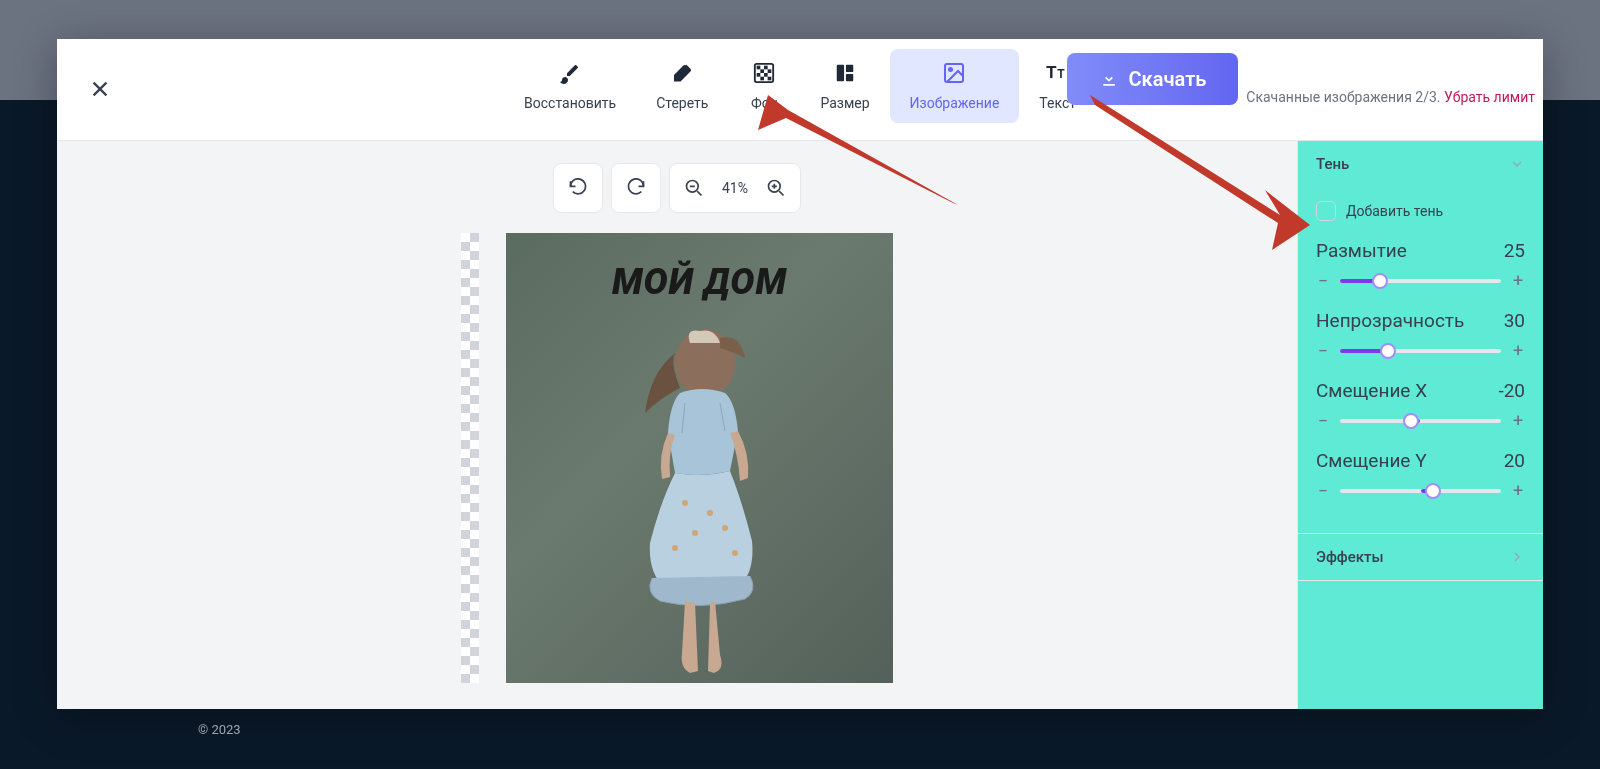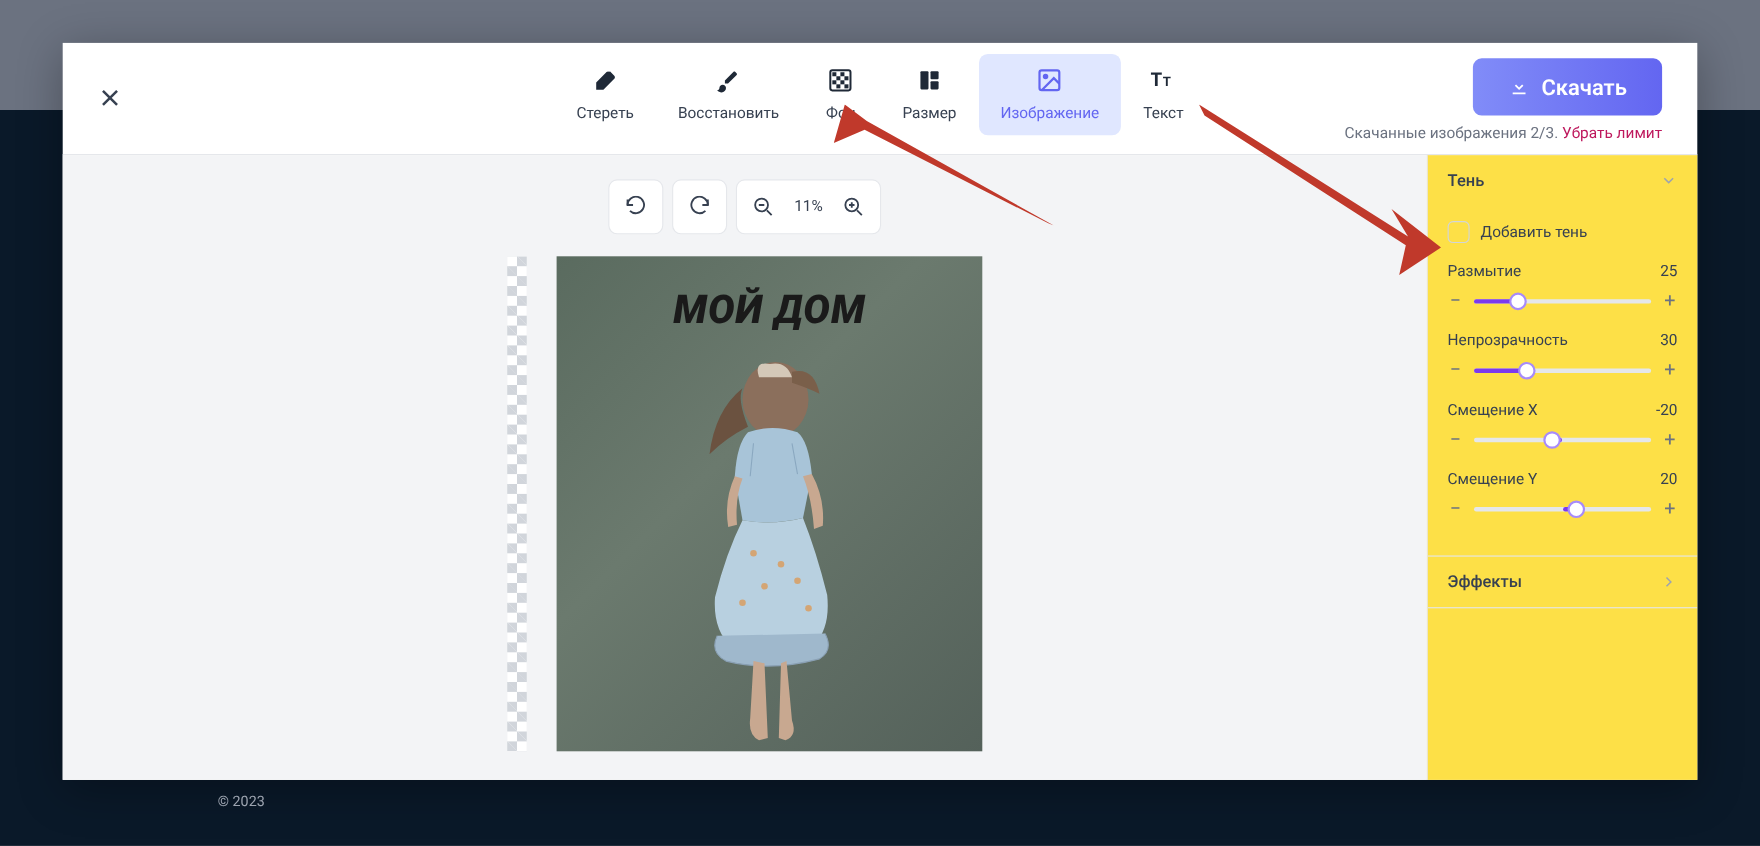--- a/index.html
+++ b/index.html
@@ -8,44 +8,44 @@
     .modal { position: absolute; top: 39px; left: 57px; right: 57px; bottom: 60px; background: #fff; display: flex; flex-direction: column; box-shadow: 0 8px 40px rgba(0,0,0,0.3); }
     .toolbar { display: flex; align-items: flex-start; padding: 10px 20px 0 20px; border-bottom: 1px solid #e5e7eb; position: relative; height: 102px; }
     .close-btn { position: absolute; left: 32px; top: 39px; cursor: pointer; color: #374151; }
     .tools { display: flex; gap: 0; margin: 0 auto; }
     .tool { display: flex; flex-direction: column; align-items: center; justify-content: center; gap: 10px; padding: 12px 20px; cursor: pointer; border-radius: 8px; min-width: 72px; }
     .tool.active { background: #e0e7ff; }
     .tool-icon { width: 24px; height: 24px; display: flex; align-items: center; justify-content: center; color: #1f2937; }
     .tool.active .tool-icon { color: #6366f1; }
     .tool-label { font-size: 14px; color: #374151; }
     .tool.active .tool-label { color: #6366f1; }
-    .download-area { position: absolute; right: 32px; top: 14px; display: flex; flex-direction: column; align-items: flex-end; gap: 8px; }
+    .download-area { position: absolute; right: 8px; top: 14px; display: flex; flex-direction: row; align-items: flex-end; gap: 8px; }
     .download-btn { background: linear-gradient(90deg, #818cf8 0%, #6366f1 100%); color: #fff; border: none; border-radius: 8px; padding: 14px 32px; font-size: 20px; font-weight: 600; cursor: pointer; display: flex; align-items: center; gap: 10px; }
     .download-info { font-size: 14px; color: #6b7280; }
     .download-info a { color: #be185d; cursor: pointer; }
     .body { display: flex; flex: 1; min-height: 0; }
     .canvas-area { flex: 1; background: #f3f4f6; position: relative; display: flex; flex-direction: column; align-items: center; padding-top: 22px; }
     .canvas-controls { display: flex; gap: 8px; margin-bottom: 20px; }
     .ctrl-group { display: flex; gap: 4px; background: #fff; border-radius: 8px; padding: 4px; border: 1px solid #e5e7eb; }
     .ctrl-btn { width: 40px; height: 40px; display: flex; align-items: center; justify-content: center; cursor: pointer; border-radius: 6px; color: #374151; }
     .zoom-label { display: flex; align-items: center; font-size: 14px; color: #374151; padding: 0 4px; }
     .canvas-frame { width: 432px; height: 450px; position: relative; display: flex; }
     .checker-strip { width: 18px; background-image: linear-gradient(45deg, #d1d5db 25%, transparent 25%, transparent 75%, #d1d5db 75%), linear-gradient(45deg, #d1d5db 25%, #fff 25%, #fff 75%, #d1d5db 75%); background-size: 18px 18px; background-position: 0 0, 9px 9px; }
     .canvas-img { flex: 1; background: linear-gradient(135deg, #5a6b5f 0%, #6b7a6e 40%, #54615a 100%); position: relative; display: flex; align-items: flex-start; justify-content: center; overflow: hidden; margin-left: 27px; }
     .canvas-text { position: absolute; top: 28px; font-size: 36px; font-weight: 900; font-style: italic; color: #1a1a1a; letter-spacing: 1px; }
     .figure { position: absolute; bottom: 0; width: 220px; height: 380px; }
-    .side-panel { width: 246px; background: #fde047; border-left: 1px solid #e5e7eb; display: flex; flex-direction: column; overflow-y: auto; }
+    .side-panel { width: 246px; background: #5eead4; border-left: 1px solid #e5e7eb; display: flex; flex-direction: column; overflow-y: auto; }
     .panel-section { border-bottom: 1px solid #e5e7eb; }
     .section-header { padding: 14px 18px; display: flex; justify-content: space-between; align-items: center; cursor: pointer; font-size: 15px; color: #374151; font-weight: 500; }
     .section-body { padding: 4px 18px 14px 18px; }
     .checkbox-row { display: flex; align-items: center; gap: 10px; margin: 10px 0 18px 0; }
     .checkbox { width: 20px; height: 20px; border: 1.5px solid #d1d5db; border-radius: 5px; cursor: pointer; }
     .checkbox-label { font-size: 14px; color: #374151; text-align: right; }
     .slider-row { margin-bottom: 18px; }
-    .slider-head { display: flex; justify-content: space-between; font-size: 14px; color: #374151; margin-bottom: 8px; }
+    .slider-head { display: flex; justify-content: space-between; font-size: 19px; color: #374151; margin-bottom: 8px; }
     .slider-ctrl { display: flex; align-items: center; gap: 10px; }
     .slider-btn { width: 14px; color: #6b7280; font-size: 18px; cursor: pointer; text-align: center; user-select: none; }
     .slider-track { flex: 1; height: 4px; background: #e5e7eb; border-radius: 2px; position: relative; }
     .slider-fill { position: absolute; left: 0; top: 0; bottom: 0; background: #7c3aed; border-radius: 2px; }
     .slider-thumb { position: absolute; top: 50%; transform: translate(-50%, -50%); width: 16px; height: 16px; background: #fff; border: 2px solid #a78bfa; border-radius: 50%; cursor: pointer; }
     .arrow { position: absolute; pointer-events: none; }
     .arrow svg { display: block; }
     .footer-text { position: absolute; bottom: 32px; left: 198px; color: #9ca3af; font-size: 13px; }
   </style>
 </head>
@@ -59,32 +59,32 @@
     <div class="close-btn">
       <svg width="22" height="22" viewBox="0 0 24 24" stroke="currentColor" stroke-width="2.5" fill="none">
           <path d="M5 5l14 14M19 5L5 19"></path>
         </svg>
     </div>
 
     <div class="tools">
       <div class="tool">
         <div class="tool-icon">
           <svg width="24" height="24" viewBox="0 0 24 24" fill="currentColor">
+              <path d="M7 16c-1.66 0-3 1.34-3 3 0 1.31-1.16 2-2 2 .92 1.22 2.49 2 4 2 2.21 0 4-1.79 4-4 0-1.66-1.34-3-3-3zm13.71-9.29l-2.42-2.42c-.39-.39-1.02-.39-1.41 0L9 12.17V15h2.83l7.88-7.88c.39-.39.39-1.02 0-1.41z"></path>
+            </svg>
+        </div>
+        <span class="tool-label">Восстановить</span>
+      </div>
+      <div class="tool">
+        <div class="tool-icon">
+          <svg width="24" height="24" viewBox="0 0 24 24" fill="currentColor">
               <path d="M16.24 3.56l4.2 4.2c.78.78.78 2.05 0 2.83l-9.9 9.9H4v-6.54l9.41-9.41c.78-.78 2.05-.78 2.83 0z"></path>
             </svg>
         </div>
         <span class="tool-label">Стереть</span>
-      </div>
-      <div class="tool">
-        <div class="tool-icon">
-          <svg width="24" height="24" viewBox="0 0 24 24" fill="currentColor">
-              <path d="M7 16c-1.66 0-3 1.34-3 3 0 1.31-1.16 2-2 2 .92 1.22 2.49 2 4 2 2.21 0 4-1.79 4-4 0-1.66-1.34-3-3-3zm13.71-9.29l-2.42-2.42c-.39-.39-1.02-.39-1.41 0L9 12.17V15h2.83l7.88-7.88c.39-.39.39-1.02 0-1.41z"></path>
-            </svg>
-        </div>
-        <span class="tool-label">Восстановить</span>
       </div>
       <div class="tool">
         <div class="tool-icon">
           <svg width="22" height="22" viewBox="0 0 24 24" fill="currentColor">
               <rect x="2" y="2" width="20" height="20" rx="2" fill="none" stroke="currentColor" stroke-width="2"></rect>
               <rect x="4" y="4" width="4" height="4"></rect>
               <rect x="12" y="4" width="4" height="4"></rect>
               <rect x="8" y="8" width="4" height="4"></rect>
               <rect x="16" y="8" width="4" height="4"></rect>
               <rect x="4" y="12" width="4" height="4"></rect>
@@ -158,21 +158,21 @@
               </svg>
           </div>
         </div>
         <div class="ctrl-group">
           <div class="ctrl-btn">
             <svg width="20" height="20" viewBox="0 0 24 24" fill="none" stroke="currentColor" stroke-width="2">
                 <circle cx="10" cy="10" r="7"></circle>
                 <path d="M21 21l-5.2-5.2M7 10h6"></path>
               </svg>
           </div>
-          <div class="zoom-label">11%</div>
+          <div class="zoom-label">41%</div>
           <div class="ctrl-btn">
             <svg width="20" height="20" viewBox="0 0 24 24" fill="none" stroke="currentColor" stroke-width="2">
                 <circle cx="10" cy="10" r="7"></circle>
                 <path d="M21 21l-5.2-5.2M7 10h6M10 7v6"></path>
               </svg>
           </div>
         </div>
       </div>
 
       <div class="canvas-frame">

